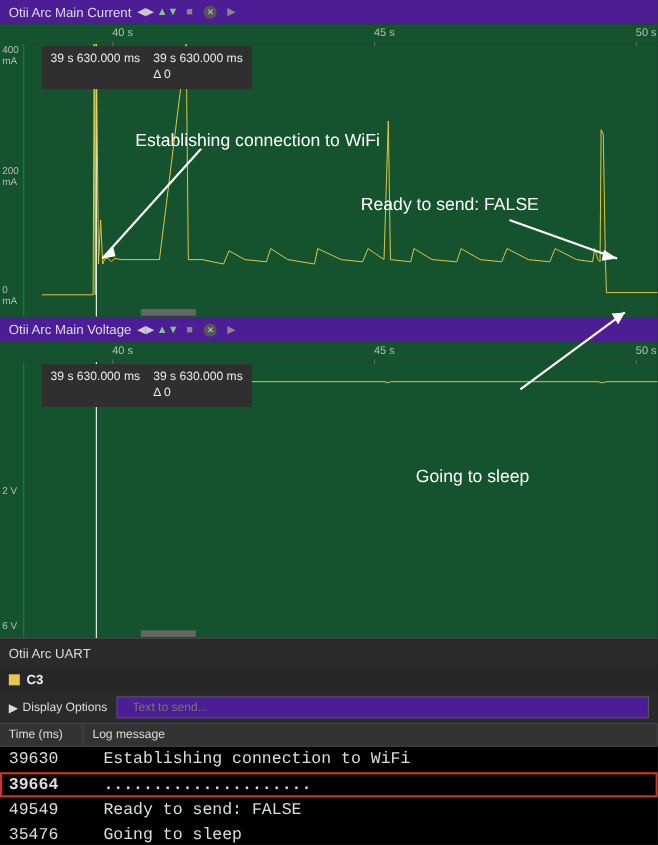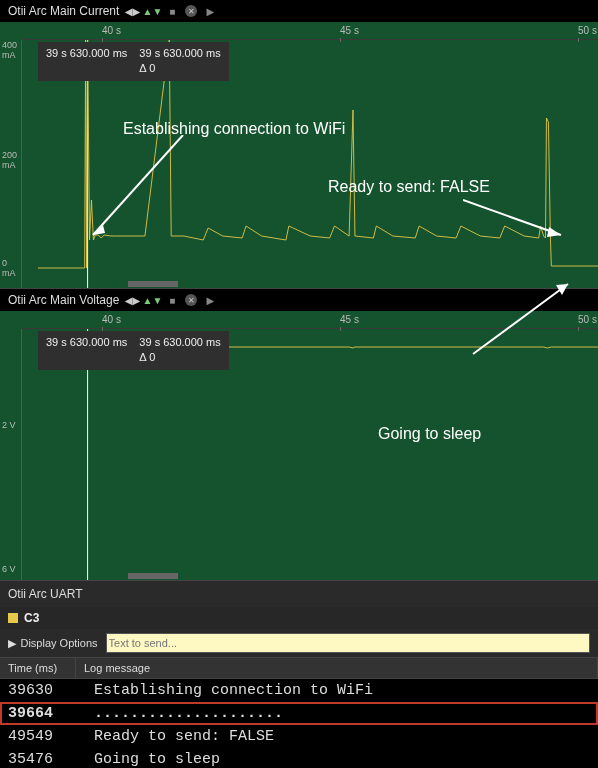--- a/index.html
+++ b/index.html
@@ -13,21 +13,21 @@
     overflow: hidden;
   }
   .panel {
     background: #2a2a2a;
     border-bottom: 1px solid #444;
   }
   .panel-header {
     display: flex;
     align-items: center;
     padding: 4px 8px;
-    background: #000000;
+    background: #4c1d95;
     height: 22px;
     gap: 6px;
   }
   .panel-title {
     font-size: 12px;
     color: #ddd;
   }
   .ctl-icon {
     width: 14px;
     height: 14px;
@@ -153,24 +153,24 @@
   .disp-opt {
     font-size: 11px;
     color: #ddd;
     display: flex;
     align-items: center;
     gap: 4px;
     cursor: pointer;
   }
   .text-to-send {
     flex: 1;
-    background: #fef9c3;
+    background: #4c1d95;
     color: #888;
     font-size: 11px;
-    padding: 3px 2px;
+    padding: 3px 14px;
     border: 1px solid #555;
   }
   .uart-table-header {
     display: flex;
     background: #333;
     border-top: 1px solid #444;
     border-bottom: 1px solid #444;
   }
   .uart-th {
     padding: 4px 8px;
@@ -273,21 +273,21 @@
     <span class="ctl-circle">✕</span>
     <span class="ctl-icon" style="color:#888">▶</span>
   </div>
   <div class="chart-area voltage">
     <div class="time-ruler">
       <span class="time-tick" style="left:80px">40 s</span>
       <span class="time-tick" style="left:318px">45 s</span>
       <span class="time-tick" style="left:556px">50 s</span>
     </div>
     <div class="y-axis">
-      <span class="y-tick" style="top:96px">2 V</span>
+      <span class="y-tick" style="top:117px">2 V</span>
       <span class="y-tick" style="top:240px">6 V</span>
     </div>
     <div class="plot">
       <svg class="plot-svg" viewBox="0 0 576 251" preserveAspectRatio="none">
         <line x1="51" y1="0" x2="51" y2="251" stroke="#fff" stroke-width="1"></line>
         <polyline fill="none" stroke="#e6c84a" stroke-width="0.9" points="0,18 40,18 45,20 49,18 51,18 55,19 130,18 135,20 140,18 320,18 324,19 326,18 520,18 524,19 528,18 576,18"></polyline>
       </svg>
       <div class="measure-box" style="top:2px; left:0px">
         <div class="measure-col">
           <div>39 s 630.000 ms</div>

